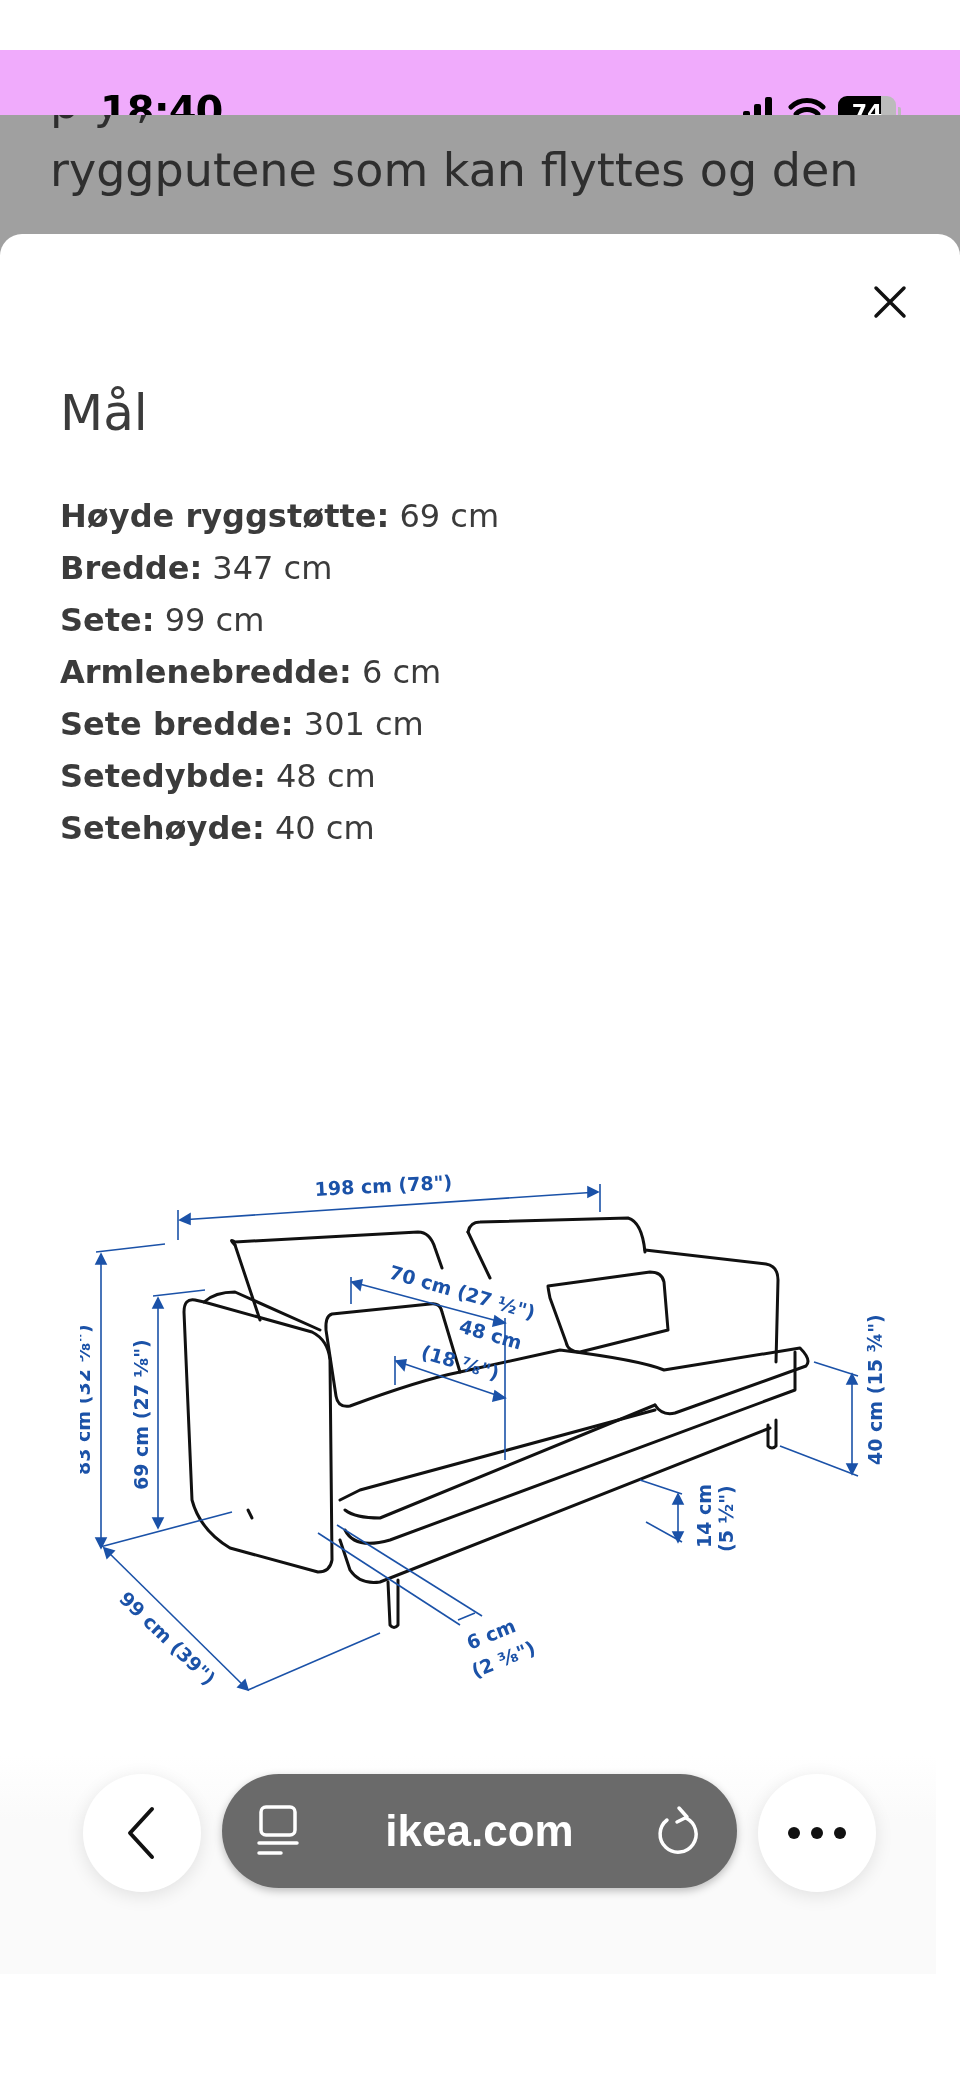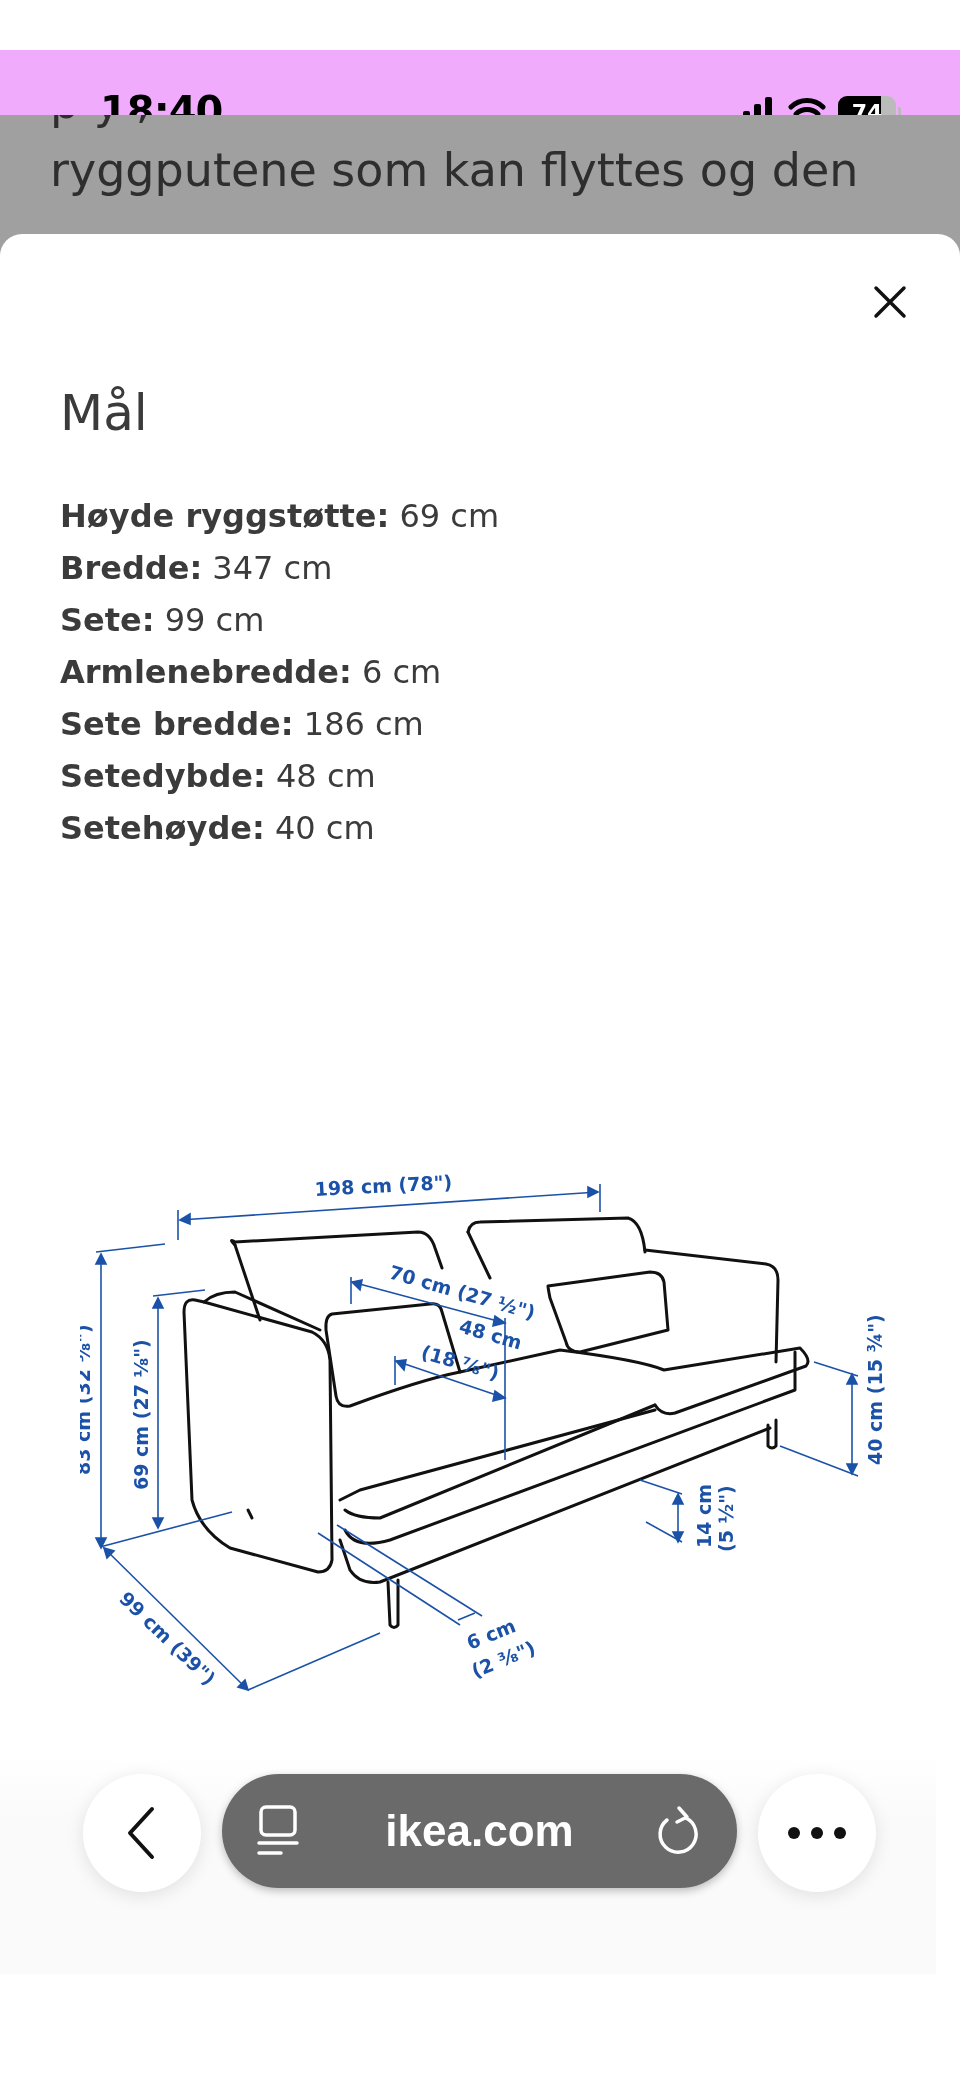--- a/index.html
+++ b/index.html
@@ -60,21 +60,21 @@
     </svg>
   </div>
 
   <div class="title">Mål</div>
 
   <div class="dims">
     <div class="dim-row"><b>Høyde ryggstøtte:</b> <span>69 cm</span></div>
     <div class="dim-row"><b>Bredde:</b> <span>347 cm</span></div>
     <div class="dim-row"><b>Sete:</b> <span>99 cm</span></div>
     <div class="dim-row"><b>Armlenebredde:</b> <span>6 cm</span></div>
-    <div class="dim-row"><b>Sete bredde:</b> <span>186 cm</span></div>
+    <div class="dim-row"><b>Sete bredde:</b> <span>301 cm</span></div>
     <div class="dim-row"><b>Setedybde:</b> <span>48 cm</span></div>
     <div class="dim-row"><b>Setehøyde:</b> <span>40 cm</span></div>
   </div>
 
   <svg class="diagram" viewBox="80 1134 820 560" style="left:80px; top:900px;">
 
     <g fill="none" stroke="#111" stroke-width="3" stroke-linejoin="round" stroke-linecap="round">
 
       <path d="M195 1300 Q184 1298 184 1312 L192 1500 Q200 1530 230 1548 L318 1572 Q330 1572 332 1560 L330 1360 Q328 1340 312 1332 L204 1302 Z"></path>
       <path d="M204 1302 Q215 1292 235 1292 L320 1330"></path>

